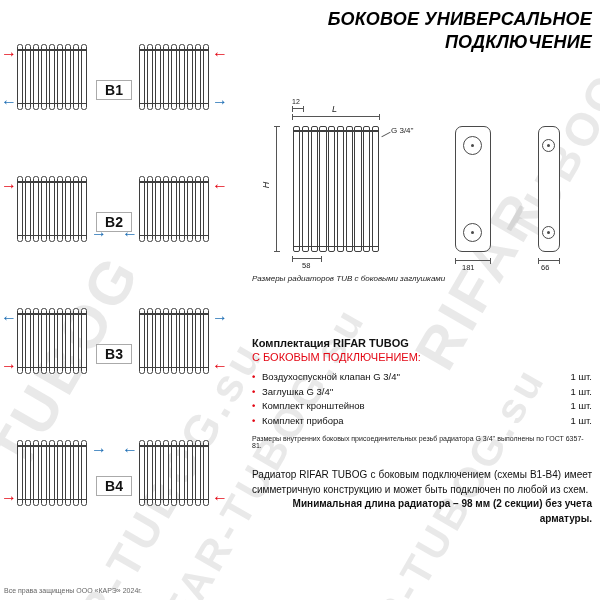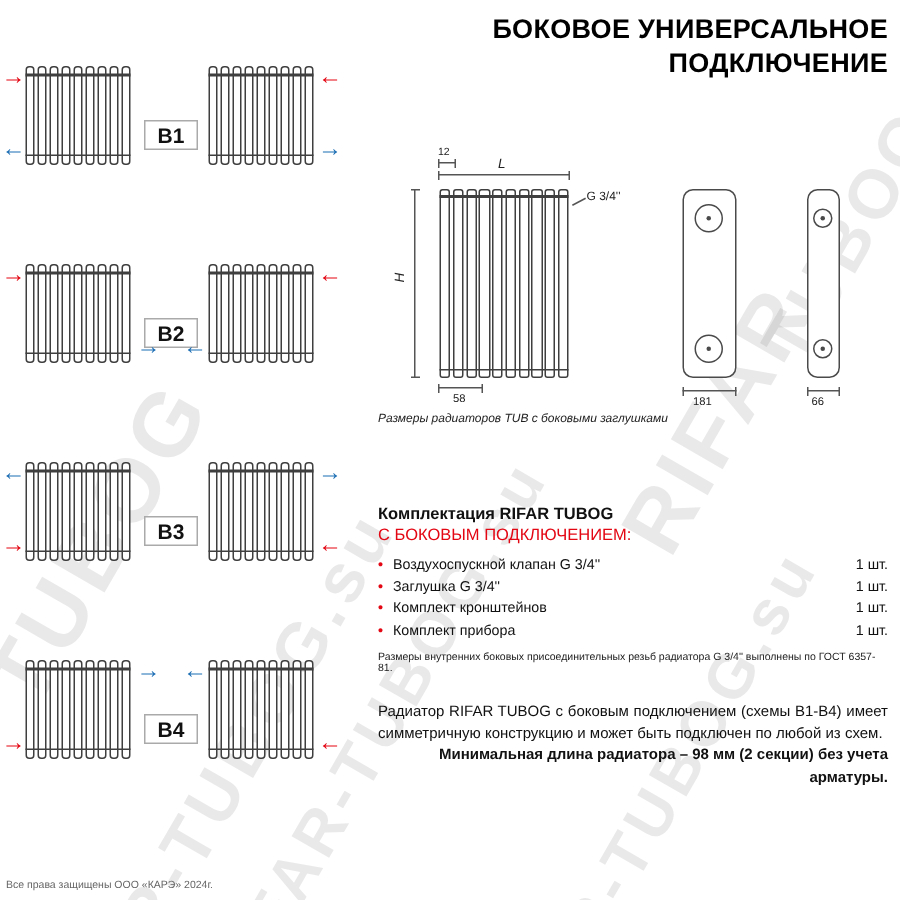--- a/index.html
+++ b/index.html
@@ -11,21 +11,21 @@
       transform:rotate(-60deg);transform-origin:0 50%;letter-spacing:4px;pointer-events:none;}
   .wm-1{left:6px;top:430px;font-size:60px;}
   .wm-2{left:150px;top:640px;font-size:42px;}
   .wm-3{left:430px;top:330px;font-size:58px;}
   .wm-4{left:330px;top:700px;font-size:42px;}
   .wm-5{left:520px;top:210px;font-size:46px;}
   .wm-6{left:30px;top:700px;font-size:46px;}
 
   
   .title{position:absolute;top:8px;right:8px;text-align:right;font-weight:800;
-         font-size:18px;line-height:1.3;letter-spacing:.2px;color:#000;}
+         font-size:18px;line-height:1.3;letter-spacing:.2px;color:#000;font-style:italic;}
 
   
   .schemes{position:absolute;left:10px;top:44px;width:222px;}
   .scheme-row{position:relative;height:66px;margin-bottom:66px;}
   .radiator{position:absolute;top:0;width:72px;height:66px;display:flex;gap:1.5px;padding:0 1px;box-sizing:border-box;}
   .radiator.left{left:6px;}
   .radiator.right{left:128px;}
   .bar{flex:1;min-width:0;border:1.4px solid #3f3f3f;border-radius:2.5px;background:#fff;box-sizing:border-box;}
   .rad-line{position:absolute;left:1px;right:1px;height:1.5px;background:#3f3f3f;}
   .radiator .rl-top{top:5px;}

